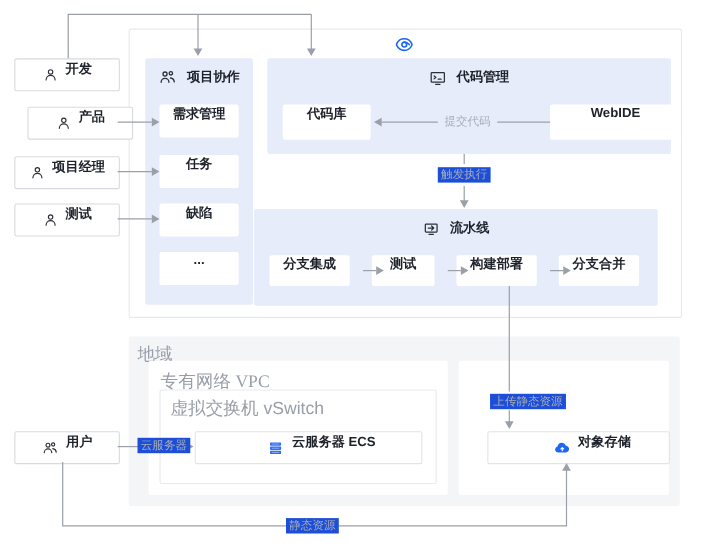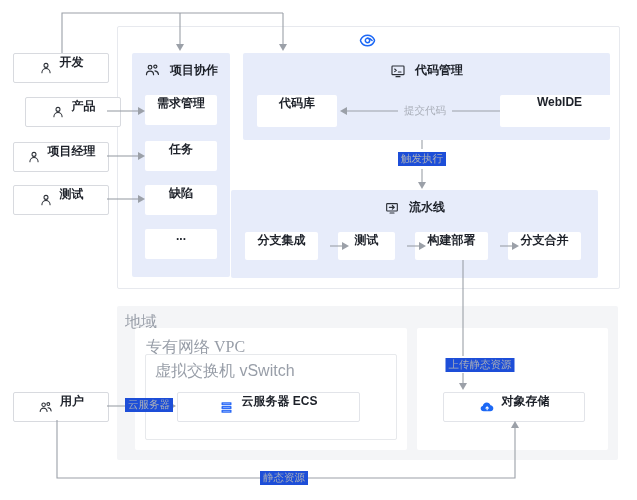--- a/index.html
+++ b/index.html
@@ -27,21 +27,21 @@
   .vpc-panel{left:135px;top:328px;width:272px;height:122px;}
   .oss-panel{left:417px;top:328px;width:191px;height:122px;}
   .vswitch-panel{left:145px;top:354px;width:250px;height:84px;background:#ffffff;border:1px solid #e7e9ec;border-radius:2px;}
   
   .node{
     display:flex;justify-content:center;gap:7px;
     background:#ffffff;font-size:12px;font-weight:700;color:#1d2129;border-radius:2px;
   }
   .actor{border:1px solid #d8dadf;width:94px;height:28px;}
   .chip{box-shadow:none;}
-  .bordered{border:1px solid #e2e4e9;}
+  .bordered{border:1px solid #e2e4e9;padding-left:24px;}
   .hdr{
     position:absolute;left:0;top:9px;width:100%;display:flex;align-items:center;justify-content:center;gap:9px;
     font-size:12px;font-weight:700;color:#1d2129;
   }
   .brand{
     display:flex;align-items:center;justify-content:center;gap:6px;
     font-size:12.5px;font-weight:700;color:#1d2129;
   }
   
   .edge-label{

